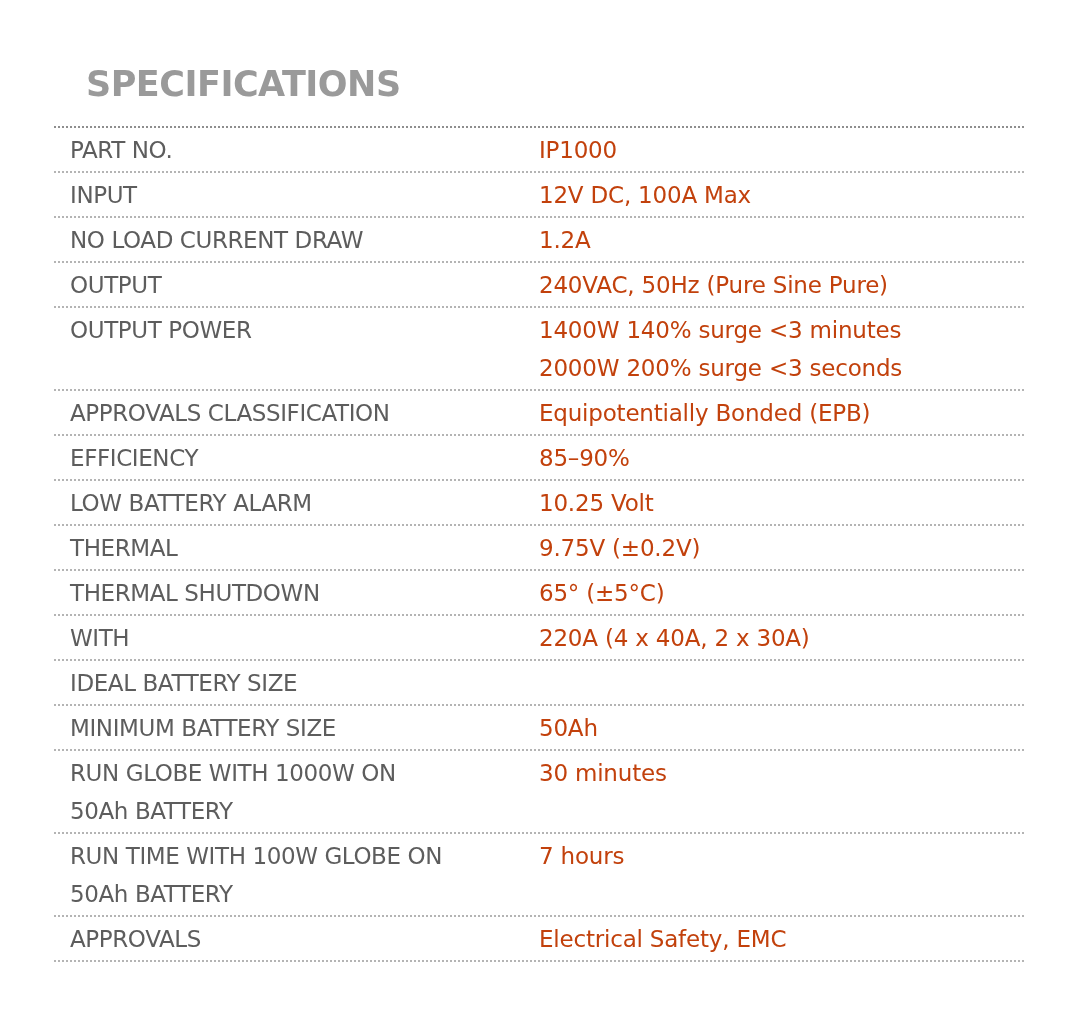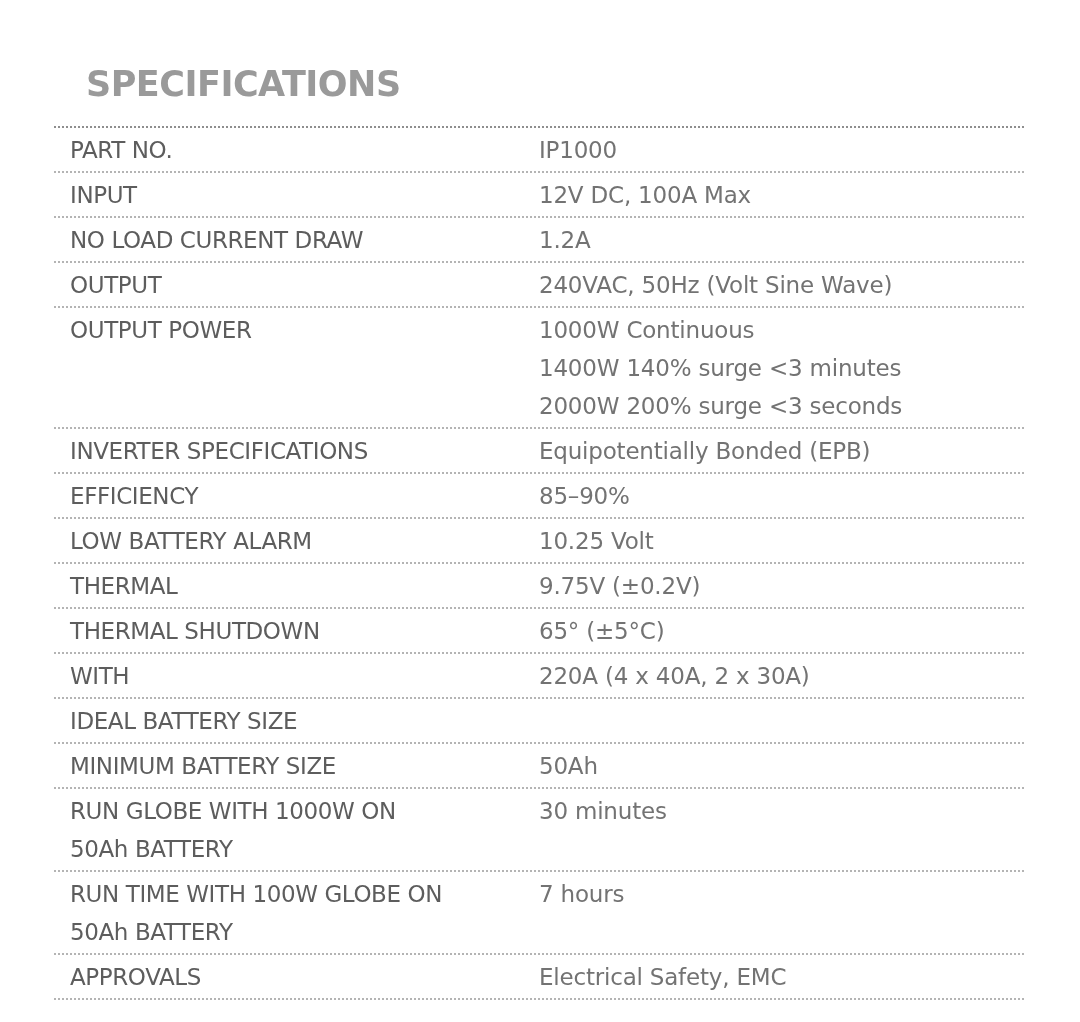--- a/index.html
+++ b/index.html
@@ -51,21 +51,21 @@
     line-height: 38px;
     color: #5d5d5d;
     letter-spacing: -0.4px;
     padding-top: 3px;
     padding-bottom: 2px;
   }
   .row .value {
     flex: 1;
     font-size: 23px;
     line-height: 38px;
-    color: #737373;
+    color: #c2410c;
     letter-spacing: -0.2px;
     padding-top: 3px;
     padding-bottom: 2px;
   }
   .row .value .line, .row .label .line {
     display: block;
   }
 </style>
 </head>
 <body>
@@ -96,36 +96,35 @@
         </div>
         <div class="value">
           <span class="line">1.2A</span>
         </div>
       </div>
       <div class="row">
         <div class="label">
           <span class="line">OUTPUT</span>
         </div>
         <div class="value">
-          <span class="line">240VAC, 50Hz (Volt Sine Wave)</span>
+          <span class="line">240VAC, 50Hz (Pure Sine Pure)</span>
         </div>
       </div>
       <div class="row">
         <div class="label">
           <span class="line">OUTPUT POWER</span>
         </div>
         <div class="value">
-          <span class="line">1000W Continuous</span>
           <span class="line">1400W 140% surge &lt;3 minutes</span>
           <span class="line">2000W 200% surge  &lt;3 seconds</span>
         </div>
       </div>
       <div class="row">
         <div class="label">
-          <span class="line">INVERTER SPECIFICATIONS</span>
+          <span class="line">APPROVALS CLASSIFICATION</span>
         </div>
         <div class="value">
           <span class="line">Equipotentially Bonded (EPB)</span>
         </div>
       </div>
       <div class="row">
         <div class="label">
           <span class="line">EFFICIENCY</span>
         </div>
         <div class="value">

